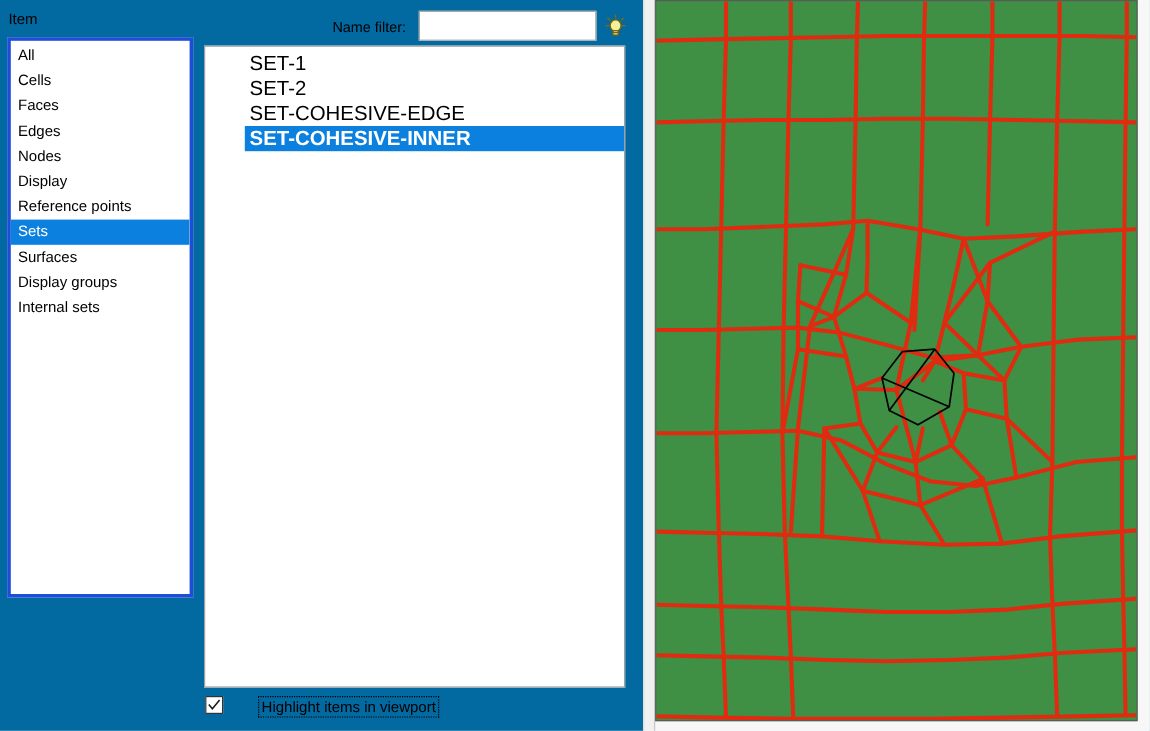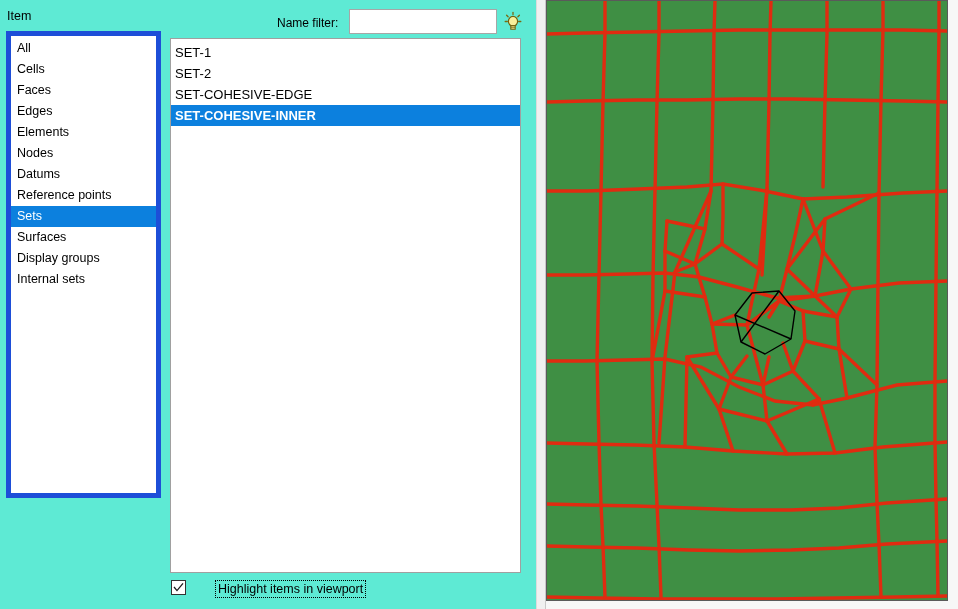--- a/index.html
+++ b/index.html
@@ -22,40 +22,40 @@
     height: 609px;
     background: #f7f7f7;
   }
 
   
   #left-panel {
     position: absolute;
     left: 0; top: 0;
     width: 536px;
     height: 609px;
-    background: #5eead4;
+    background: #0369a1;
   }
 
   #item-label {
     position: absolute;
     left: 7px;
     top: 9px;
     font-size: 12.5px;
     color: #000;
     white-space: nowrap;
   }
 
   #item-listbox {
     position: absolute;
     left: 6px;
     top: 31px;
     width: 155px;
     height: 467px;
     background: #ffffff;
-    border: 5px solid #1d4ed8;
+    border: 3px solid #1d4ed8;
     box-sizing: border-box;
     overflow: hidden;
     padding-top: 2px;
   }
   .item-row {
     height: 21px;
     line-height: 21px;
     padding-left: 6px;
     font-size: 12.5px;
     color: #000;
@@ -108,24 +108,25 @@
     background: #ffffff;
     border: 1px solid #a0a0a0;
     box-sizing: border-box;
     overflow: hidden;
     padding-top: 3px;
   }
   .set-row {
     height: 21px;
     line-height: 21px;
     padding-left: 4px;
-    font-size: 13px;
+    font-size: 17px;
     color: #000;
     white-space: nowrap;
     box-sizing: border-box;
+    margin-left: 33px;
   }
   .set-row.selected {
     background: #0c80de;
     color: #ffffff;
     font-weight: bold;
   }
 
   
   #highlight-row {
     position: absolute;
@@ -188,23 +189,22 @@
 
   <div id="left-panel">
 
     <div id="item-label">Item</div>
 
     <div id="item-listbox">
         <div class="item-row">All</div>
         <div class="item-row">Cells</div>
         <div class="item-row">Faces</div>
         <div class="item-row">Edges</div>
-        <div class="item-row">Elements</div>
         <div class="item-row">Nodes</div>
-        <div class="item-row">Datums</div>
+        <div class="item-row">Display</div>
         <div class="item-row">Reference points</div>
         <div class="item-row selected">Sets</div>
         <div class="item-row">Surfaces</div>
         <div class="item-row">Display groups</div>
         <div class="item-row">Internal sets</div>
       </div>
 
     <div id="name-filter-label">Name filter:</div>
     <input id="name-filter-input" type="text" value="" style="">
 

